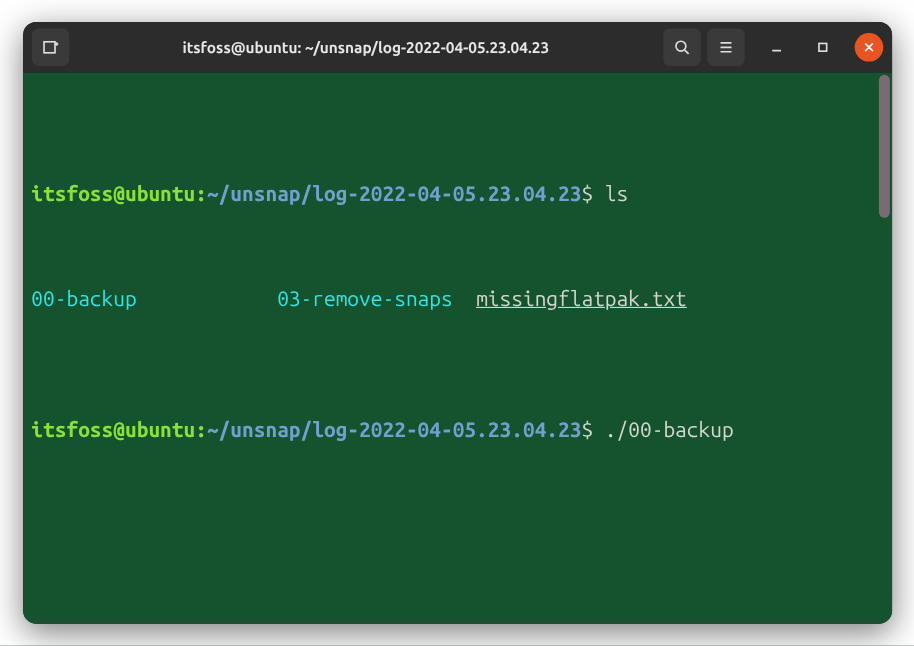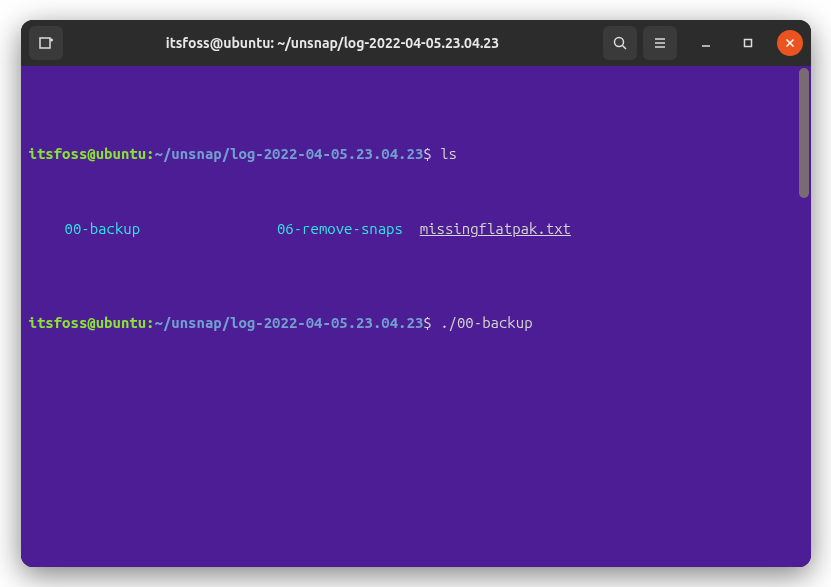--- a/index.html
+++ b/index.html
@@ -61,44 +61,44 @@
       display: flex;
       align-items: center;
       justify-content: center;
       color: #ddd;
       margin-left: 10px;
     }
     .win-ctrl.close { background: #e95420; color: #fff; }
     .win-ctrl svg { width: 10px; height: 10px; }
     .terminal {
       flex: 1;
-      background: #4c1d95;
+      background: #14532d;
       color: #d3d7cf;
-      font-size: 15px;
+      font-size: 19px;
       line-height: 1.25;
       padding: 4px 8px;
       position: relative;
       white-space: pre;
       overflow: hidden;
     }
     .scrollbar {
       position: absolute;
       top: 2px;
       right: 2px;
       width: 10px;
       height: 130px;
       background: #7a6a74;
       border-radius: 5px;
     }
     .line { white-space: pre; }
     .prompt-user { color: #8ae234; font-weight: bold; }
     .prompt-path { color: #729fcf; font-weight: bold; }
     .prompt-dollar { color: #d3d7cf; }
     .cmd { color: #d3d7cf; }
-    .exec { color: #34e2e2; margin-left: 36px; }
+    .exec { color: #34e2e2; }
     .file { color: #d3d7cf; text-decoration: underline; }
   </style>
 </head>
 <body>
 
 <div class="window">
   <div class="titlebar">
     <div class="tb-btn">
       <svg viewBox="0 0 16 16">
           <rect x="2" y="3" width="10" height="10" fill="none" stroke="currentColor" stroke-width="1.5"></rect>
@@ -138,21 +138,21 @@
           </svg>
       </div>
     </div>
   </div>
 
   <div class="terminal">
     <div class="scrollbar"></div>
 
     <div class="line"><span class="prompt-user">itsfoss@ubuntu</span><span class="prompt-user">:</span><span class="prompt-path">~/unsnap/log-2022-04-05.23.04.23</span><span class="prompt-dollar">$</span> <span class="cmd">ls</span></div>
 
-    <div class="line"><span class="exec">00-backup</span>            <span class="exec">06-remove-snaps</span>  <span class="file">missingflatpak.txt</span></div>
+    <div class="line"><span class="exec">00-backup</span>            <span class="exec">03-remove-snaps</span>  <span class="file">missingflatpak.txt</span></div>
 
 
     <div class="line"><span class="prompt-user">itsfoss@ubuntu</span><span class="prompt-user">:</span><span class="prompt-path">~/unsnap/log-2022-04-05.23.04.23</span><span class="prompt-dollar">$</span> <span class="cmd">./00-backup</span></div>
 
 
     
   </div>
 </div>
 
 </body></html>

